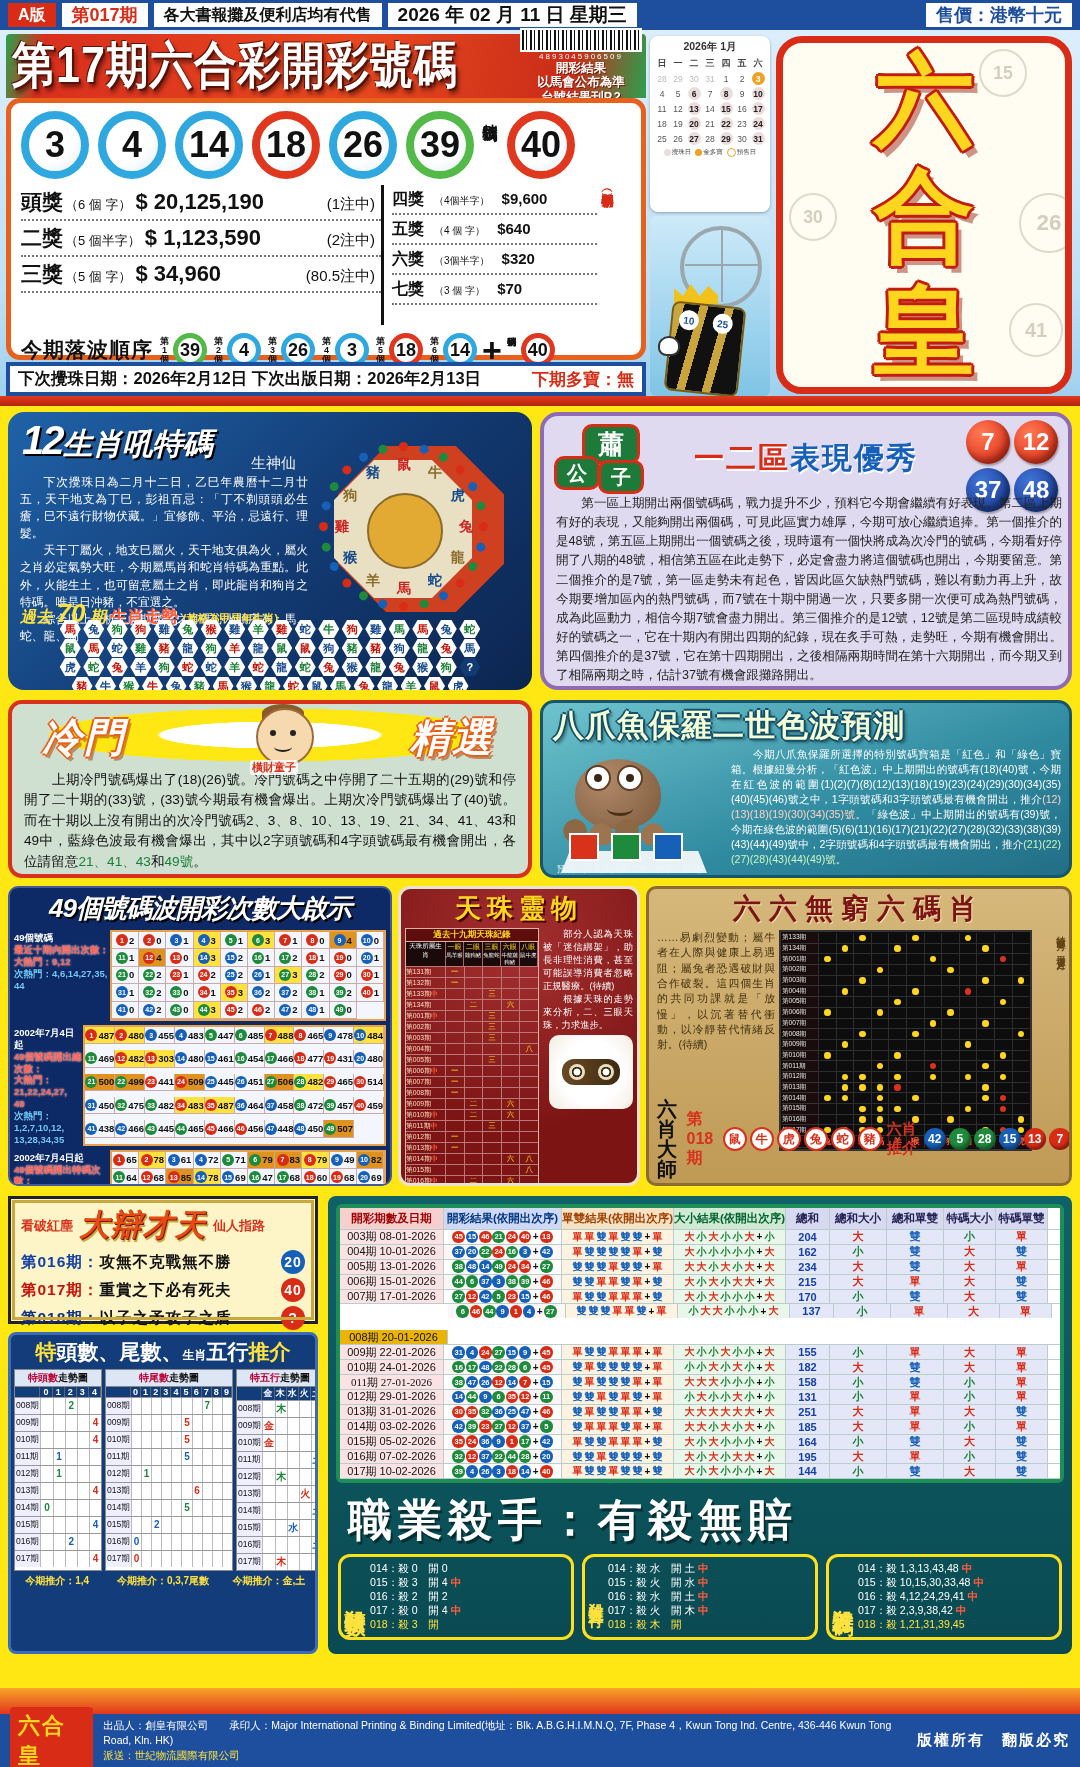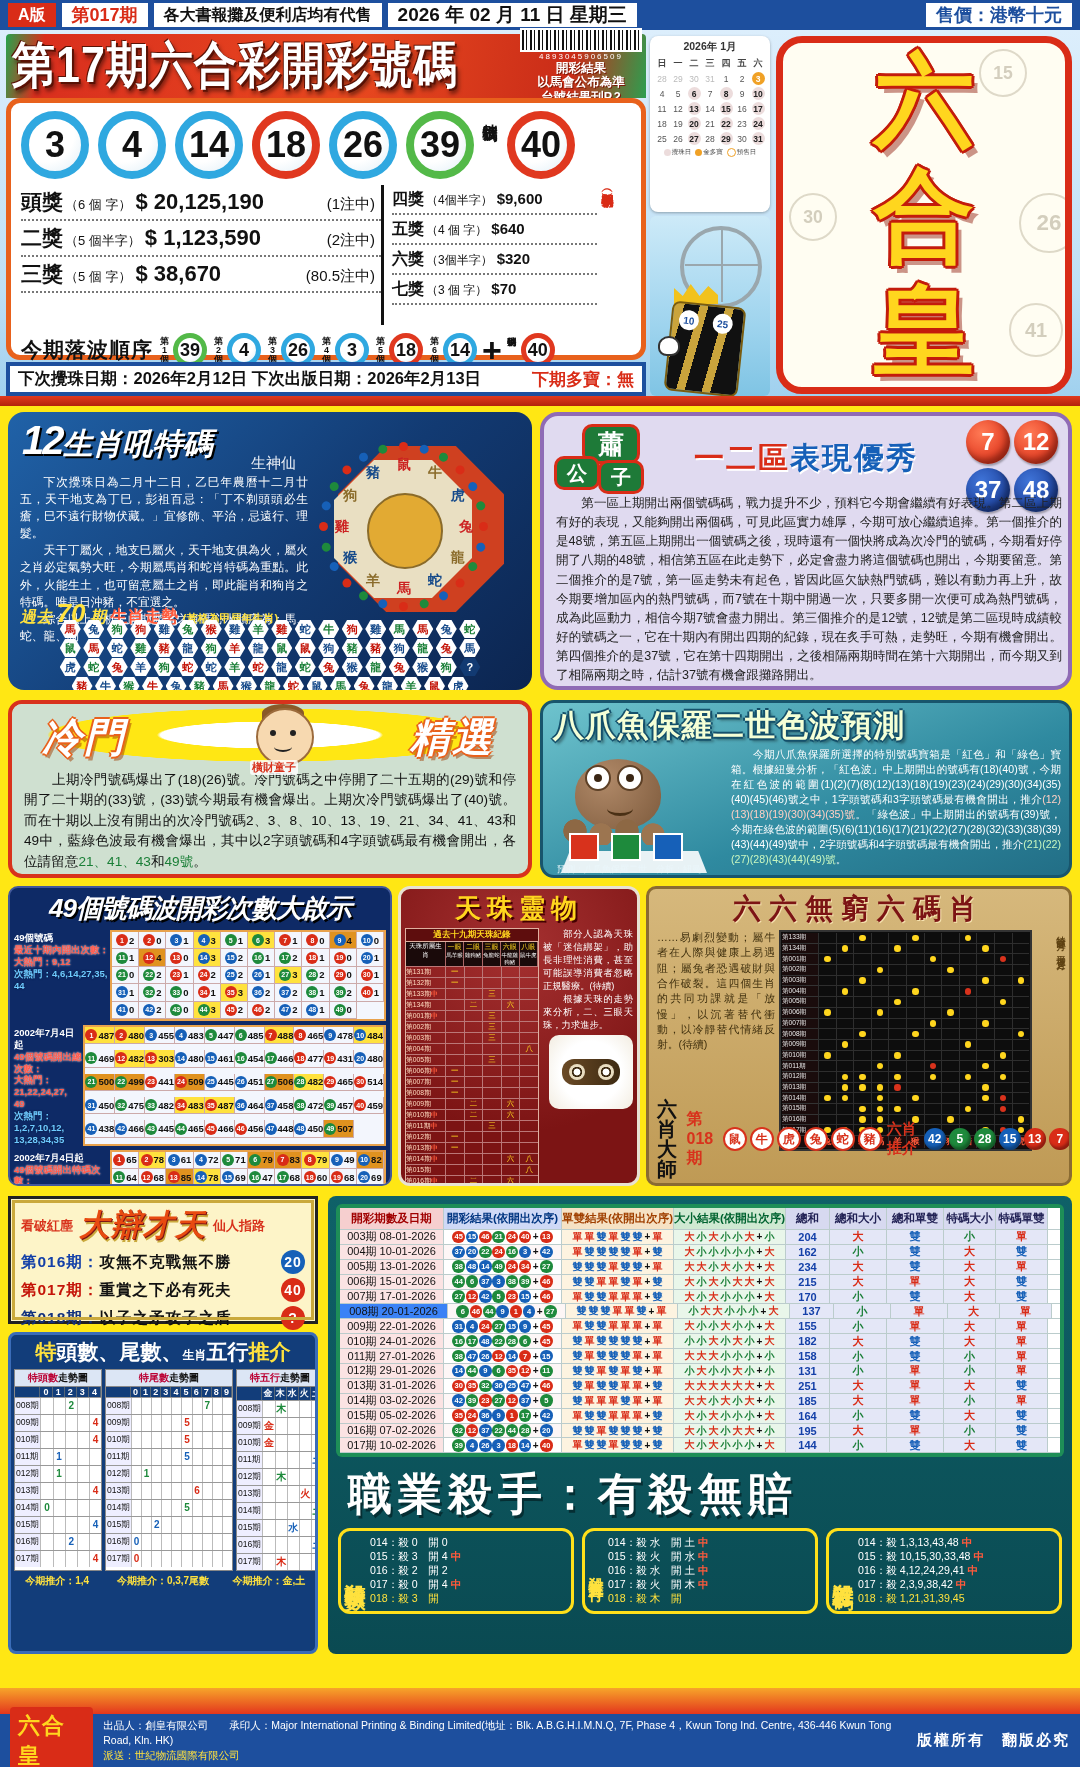--- a/index.html
+++ b/index.html
@@ -38,21 +38,21 @@
   .prize-area{display:flex;padding:2px 4px 0 10px;}
   .prize-left{width:360px;}
   .prize-row{display:flex;align-items:baseline;border-bottom:2px dotted #777;padding:3px 0;}
   .prize-name{font-size:21px;font-weight:bold;}
   .prize-unit{font-size:13px;margin:0 2px;}
   .prize-amt{font-size:22px;font-weight:bold;margin-left:2px;}
   .prize-note{font-size:15px;margin-left:auto;padding-right:6px;}
   .prize-right{width:205px;border-left:3px solid #111;padding-left:8px;}
   .prize-row2{display:flex;align-items:baseline;border-bottom:2px dotted #777;padding:3.5px 0;}
   .p2name{font-size:16px;font-weight:bold;}
-  .p2unit{font-size:12px;margin:0 2px;}
+  .p2unit{font-size:10px;margin:0 10px;}
   .p2amt{font-size:15px;font-weight:bold;margin-left:2px;}
   .half-note{writing-mode:vertical-rl;font-size:12px;color:#d92c17;font-weight:bold;height:140px;margin-left:4px;line-height:1.05;}
   .drop-row{display:flex;align-items:center;gap:5px;padding:5px 0 0 10px;}
   .drop-label{font-size:21px;font-weight:bold;letter-spacing:1px;}
   .drop-group{display:flex;align-items:center;gap:2px;}
   .drop-mini{font-size:9px;font-weight:bold;line-height:1;text-align:center;width:13px;}
   .plus{font-size:34px;font-weight:bold;line-height:1;}
   .drop-sp{writing-mode:vertical-rl;font-size:9px;font-weight:bold;line-height:1;height:40px;}
   .mh-bottom{position:absolute;left:0;top:328px;width:640px;height:34px;background:#fff;border:4px solid #1d4f9e;box-sizing:border-box;display:flex;align-items:center;padding:0 8px;}
   .mh-next{font-size:16.5px;font-weight:bold;}
@@ -295,21 +295,21 @@
             </div>
             <div class="prize-row">
               <span class="prize-name">二獎</span>
               <span class="prize-unit">（5 個半字）</span>
               <span class="prize-amt">$ 1,123,590</span>
               <span class="prize-note">(2注中)</span>
             </div>
             <div class="prize-row">
               <span class="prize-name">三獎</span>
               <span class="prize-unit">（5 個 字）</span>
-              <span class="prize-amt">$ 38,670</span>
+              <span class="prize-amt">$ 34,960</span>
               <span class="prize-note">(80.5注中)</span>
             </div>
           </div>
         <div class="prize-right" id="prize-right">
             <div class="prize-row2">
               <span class="p2name">四獎</span>
               <span class="p2unit">（4個半字）</span>
               <span class="p2amt">$9,600</span>
             </div>
             <div class="prize-row2">
@@ -2457,21 +2457,21 @@
               <span class="oec">+</span>
               <span class="oec" style="color: rgb(217, 44, 23);">大</span>
             </div>
             <div class="bt-c" style="width: 44px; background: rgb(228, 231, 247); font-weight: bold; color: rgb(20, 64, 168);">170</div>
             <div class="bt-c" style="width: 57px; background: rgb(228, 231, 247); font-weight: bold; color: rgb(26, 127, 55);">小</div>
             <div class="bt-c" style="width: 57px; background: rgb(228, 231, 247); font-weight: bold; color: rgb(22, 96, 184);">雙</div>
             <div class="bt-c" style="width: 52px; background: rgb(228, 231, 247); font-weight: bold; color: rgb(217, 44, 23);">大</div>
             <div class="bt-c" style="width: 52px; background: rgb(228, 231, 247); font-weight: bold; color: rgb(22, 96, 184);">雙</div>
           </div>
           <div class="bt-row">
-            <div class="bt-c" style="width: 108px; background: #3b82f6;">008期 20-01-2026</div>
+            <div class="bt-c" style="width: 108px; background: #eab308; margin-top: 26px;">008期 20-01-2026</div>
             <div class="bt-c" style="width: 118px; background: rgb(253, 246, 246);">
               <span class="dotball green">6</span>
               <span class="dotball red">46</span>
               <span class="dotball green">44</span>
               <span class="dotball blue">9</span>
               <span class="dotball red">1</span>
               <span class="dotball blue">4</span>
               <span class="oec">+</span>
               <span class="dotball green">27</span>
             </div>
@@ -2571,21 +2571,21 @@
               <span class="oec">+</span>
               <span class="oec" style="color: rgb(217, 44, 23);">大</span>
             </div>
             <div class="bt-c" style="width: 44px; background: rgb(228, 231, 247); font-weight: bold; color: rgb(20, 64, 168);">182</div>
             <div class="bt-c" style="width: 57px; background: rgb(228, 231, 247); font-weight: bold; color: rgb(217, 44, 23);">大</div>
             <div class="bt-c" style="width: 57px; background: rgb(228, 231, 247); font-weight: bold; color: rgb(22, 96, 184);">雙</div>
             <div class="bt-c" style="width: 52px; background: rgb(228, 231, 247); font-weight: bold; color: rgb(217, 44, 23);">大</div>
             <div class="bt-c" style="width: 52px; background: rgb(228, 231, 247); font-weight: bold; color: rgb(217, 44, 23);">單</div>
           </div>
           <div class="bt-row">
-            <div class="bt-c" style="width: 104px; background: rgb(251, 227, 227);">011期 27-01-2026</div>
+            <div class="bt-c" style="width: 104px; background: rgb(251, 227, 227); font-family: Liberation Serif, serif;">011期 27-01-2026</div>
             <div class="bt-c" style="width: 118px; background: rgb(255, 255, 255);">
               <span class="dotball green">38</span>
               <span class="dotball blue">47</span>
               <span class="dotball blue">26</span>
               <span class="dotball red">12</span>
               <span class="dotball blue">14</span>
               <span class="dotball red">7</span>
               <span class="oec">+</span>
               <span class="dotball blue">15</span>
             </div>

